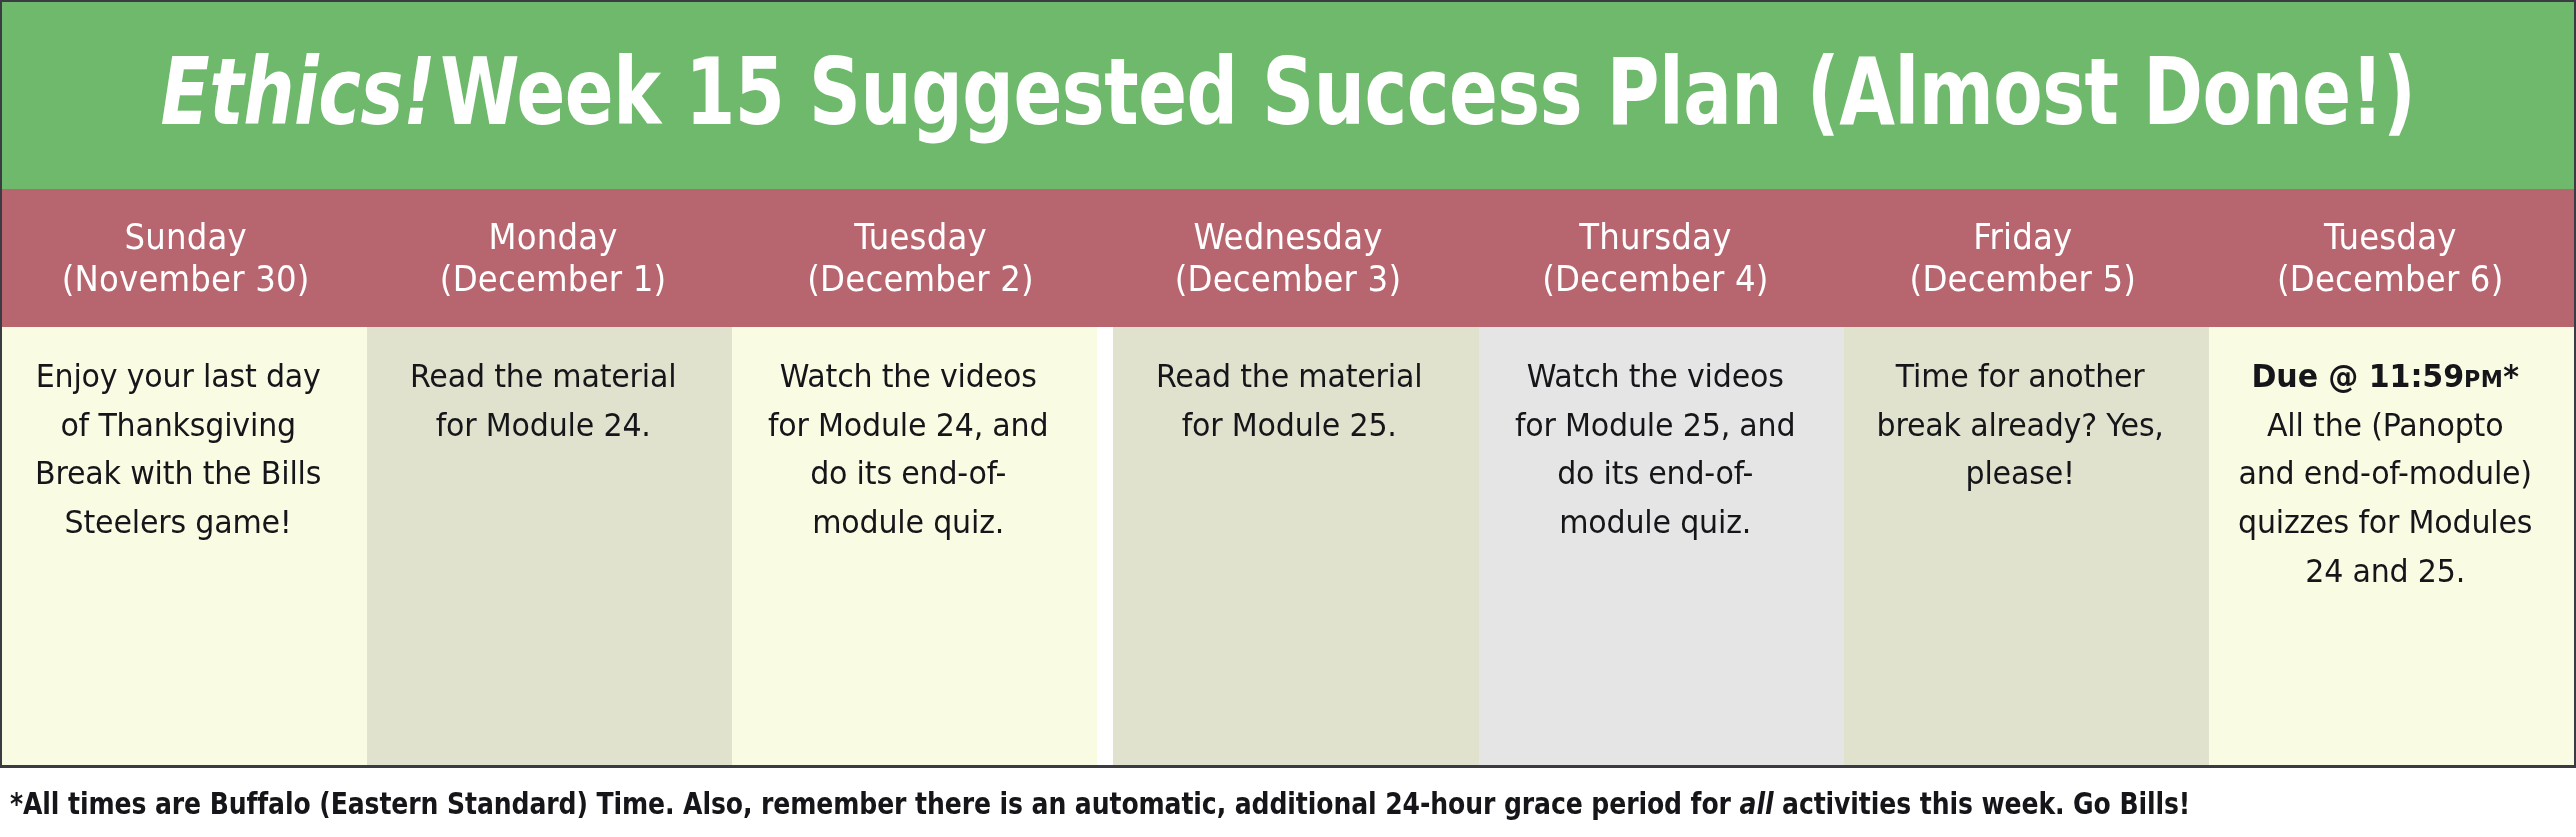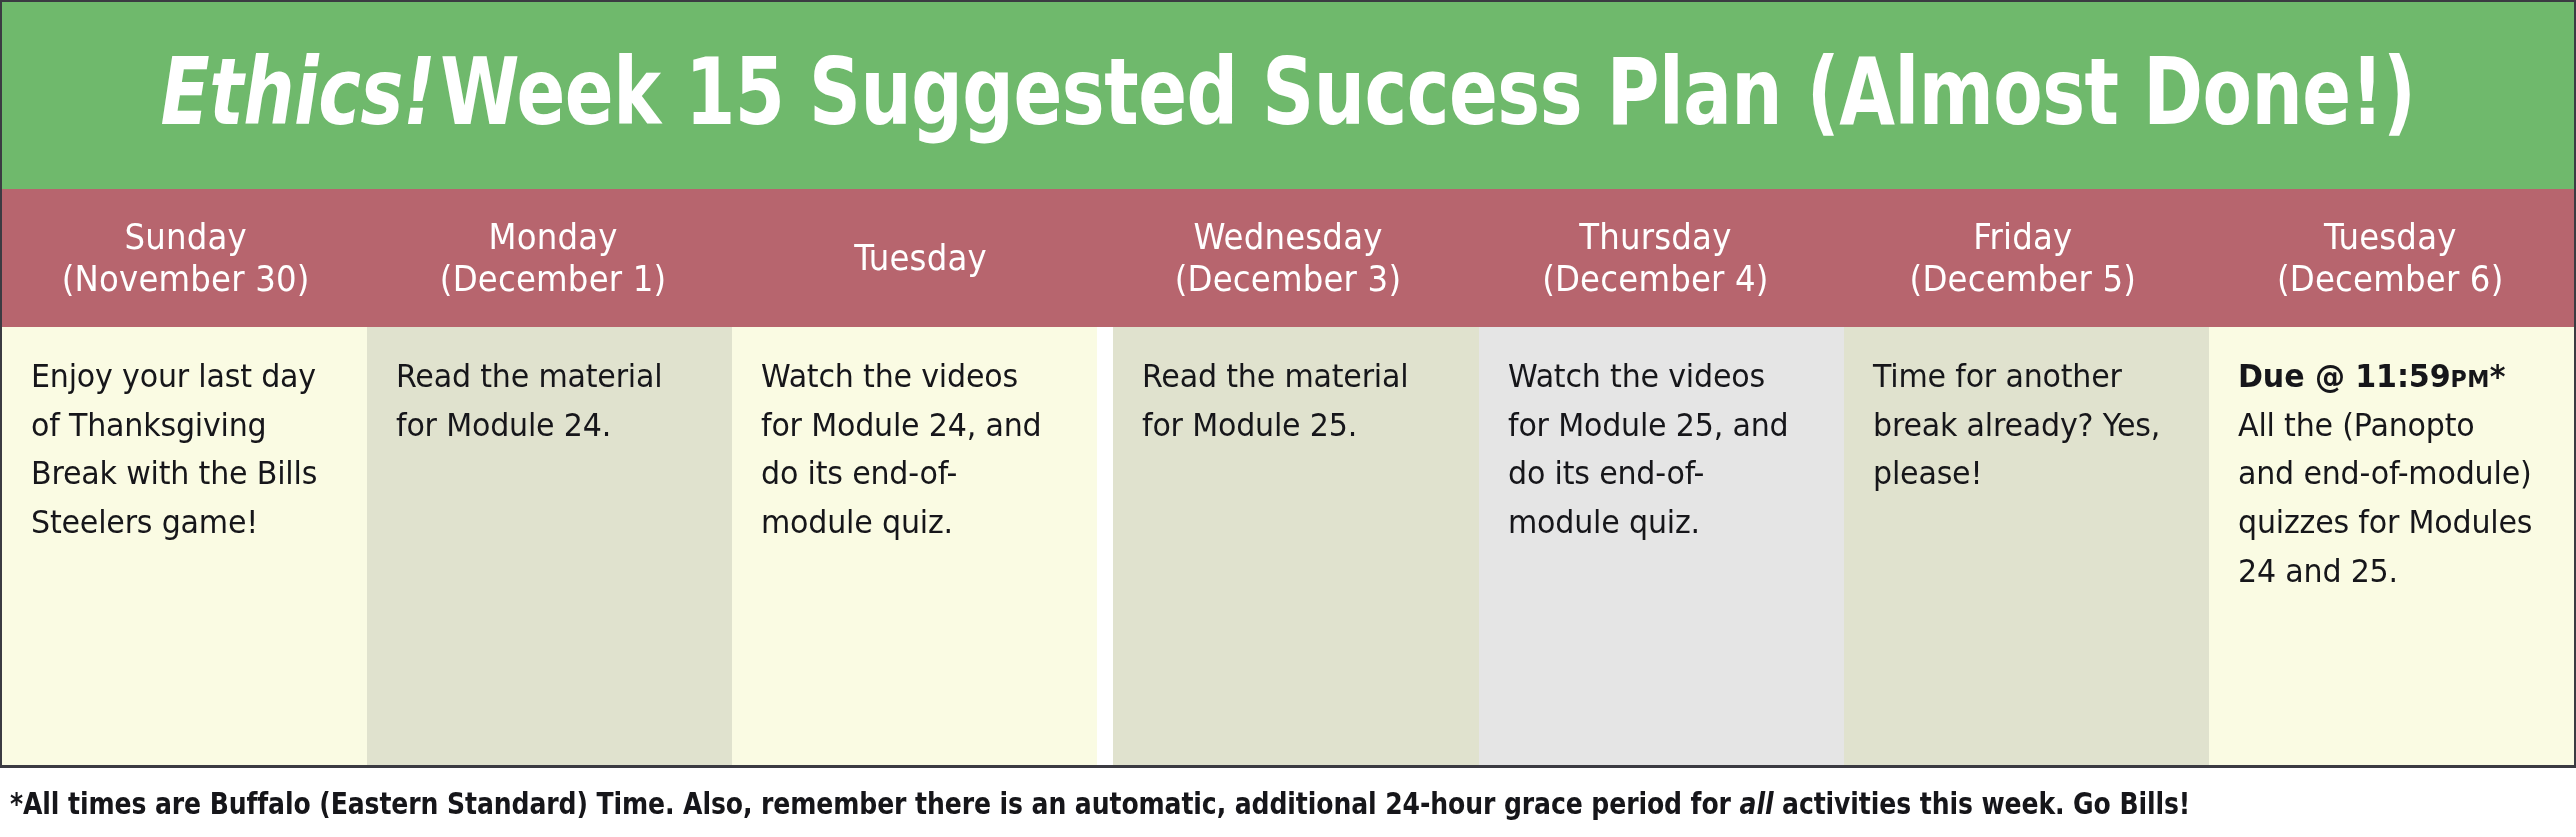--- a/index.html
+++ b/index.html
@@ -91,20 +91,21 @@
   .cells-row {
     display: flex;
     width: 100%;
     height: 442px;
     align-items: stretch;
   }
   .cell {
     flex: 1 1 0;
     box-sizing: border-box;
     padding: 25px 23px 0 29px;
+    text-align: center;
   }
   .cell-text {
     font-family: "DejaVu Sans", "Liberation Sans", sans-serif;
     font-weight: 400;
     font-size: 32px;
     line-height: 1.52;
     color: #16161a;
     letter-spacing: -0.2px;
     transform: scaleX(0.94);
     transform-origin: left top;
@@ -158,20 +159,21 @@
       <div class="day-header">
         <span class="dow">Sunday</span>
         <span class="date">(November 30)</span>
       </div>
       <div class="day-header">
         <span class="dow">Monday</span>
         <span class="date">(December 1)</span>
       </div>
       <div class="day-header">
         <span class="dow">Tuesday</span>
+        <span class="date">(December 2)</span>
       </div>
       <div class="day-header">
         <span class="dow">Wednesday</span>
         <span class="date">(December 3)</span>
       </div>
       <div class="day-header">
         <span class="dow">Thursday</span>
         <span class="date">(December 4)</span>
       </div>
       <div class="day-header">

